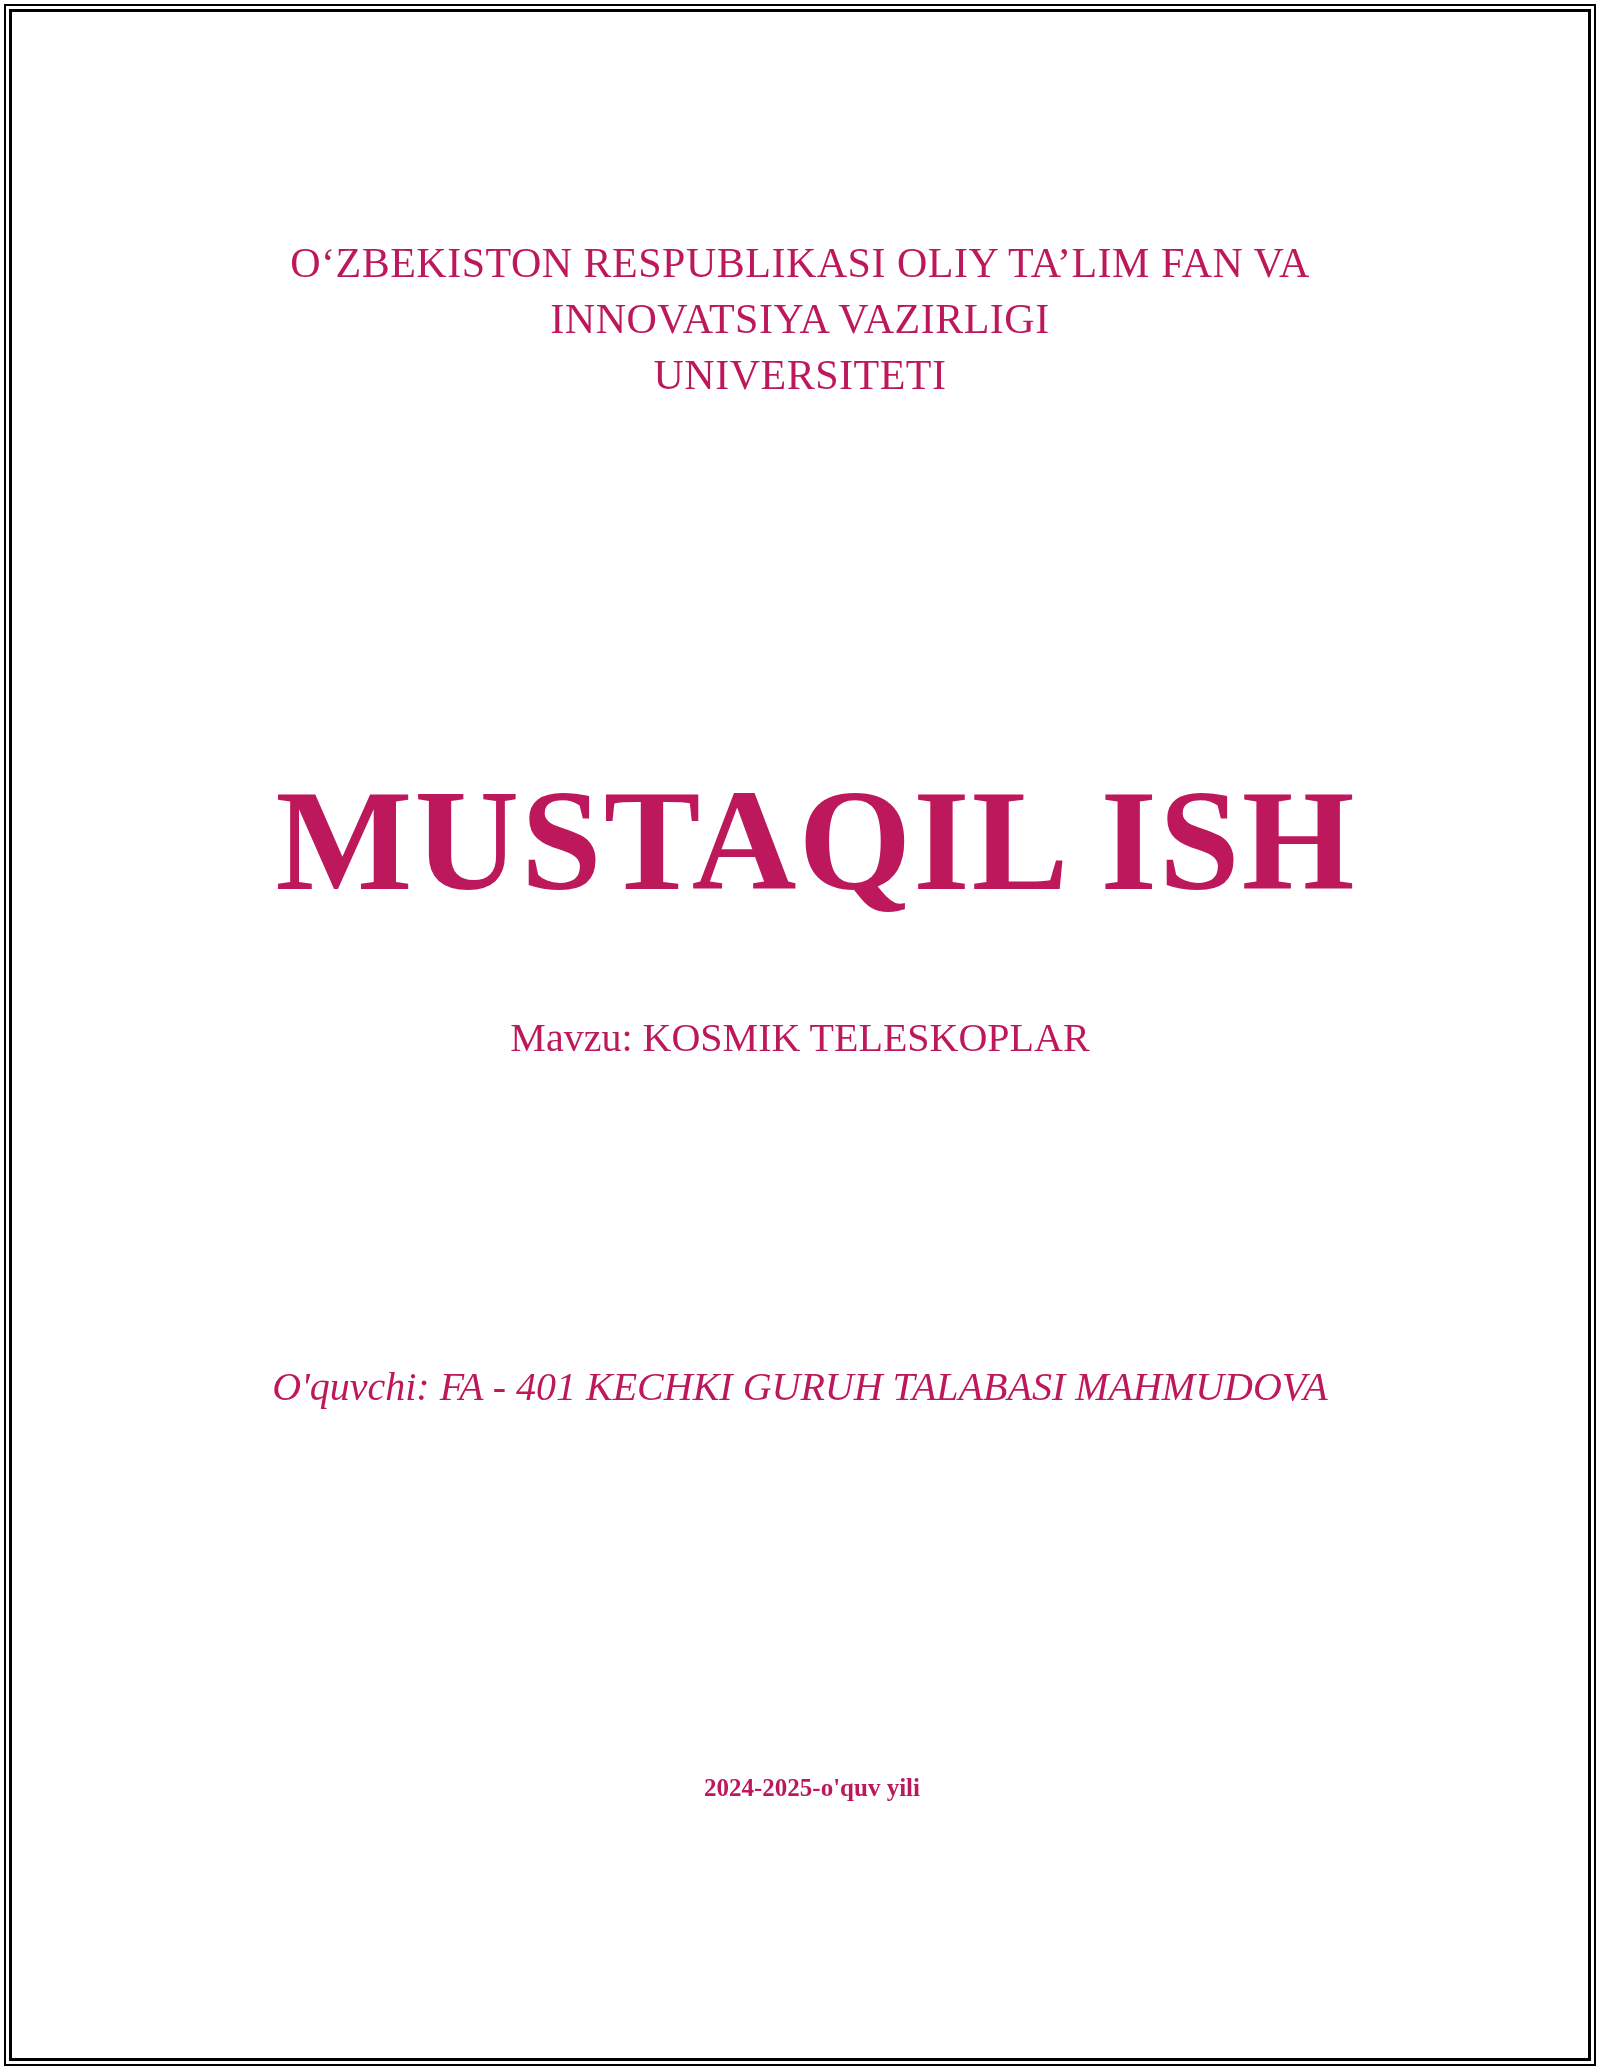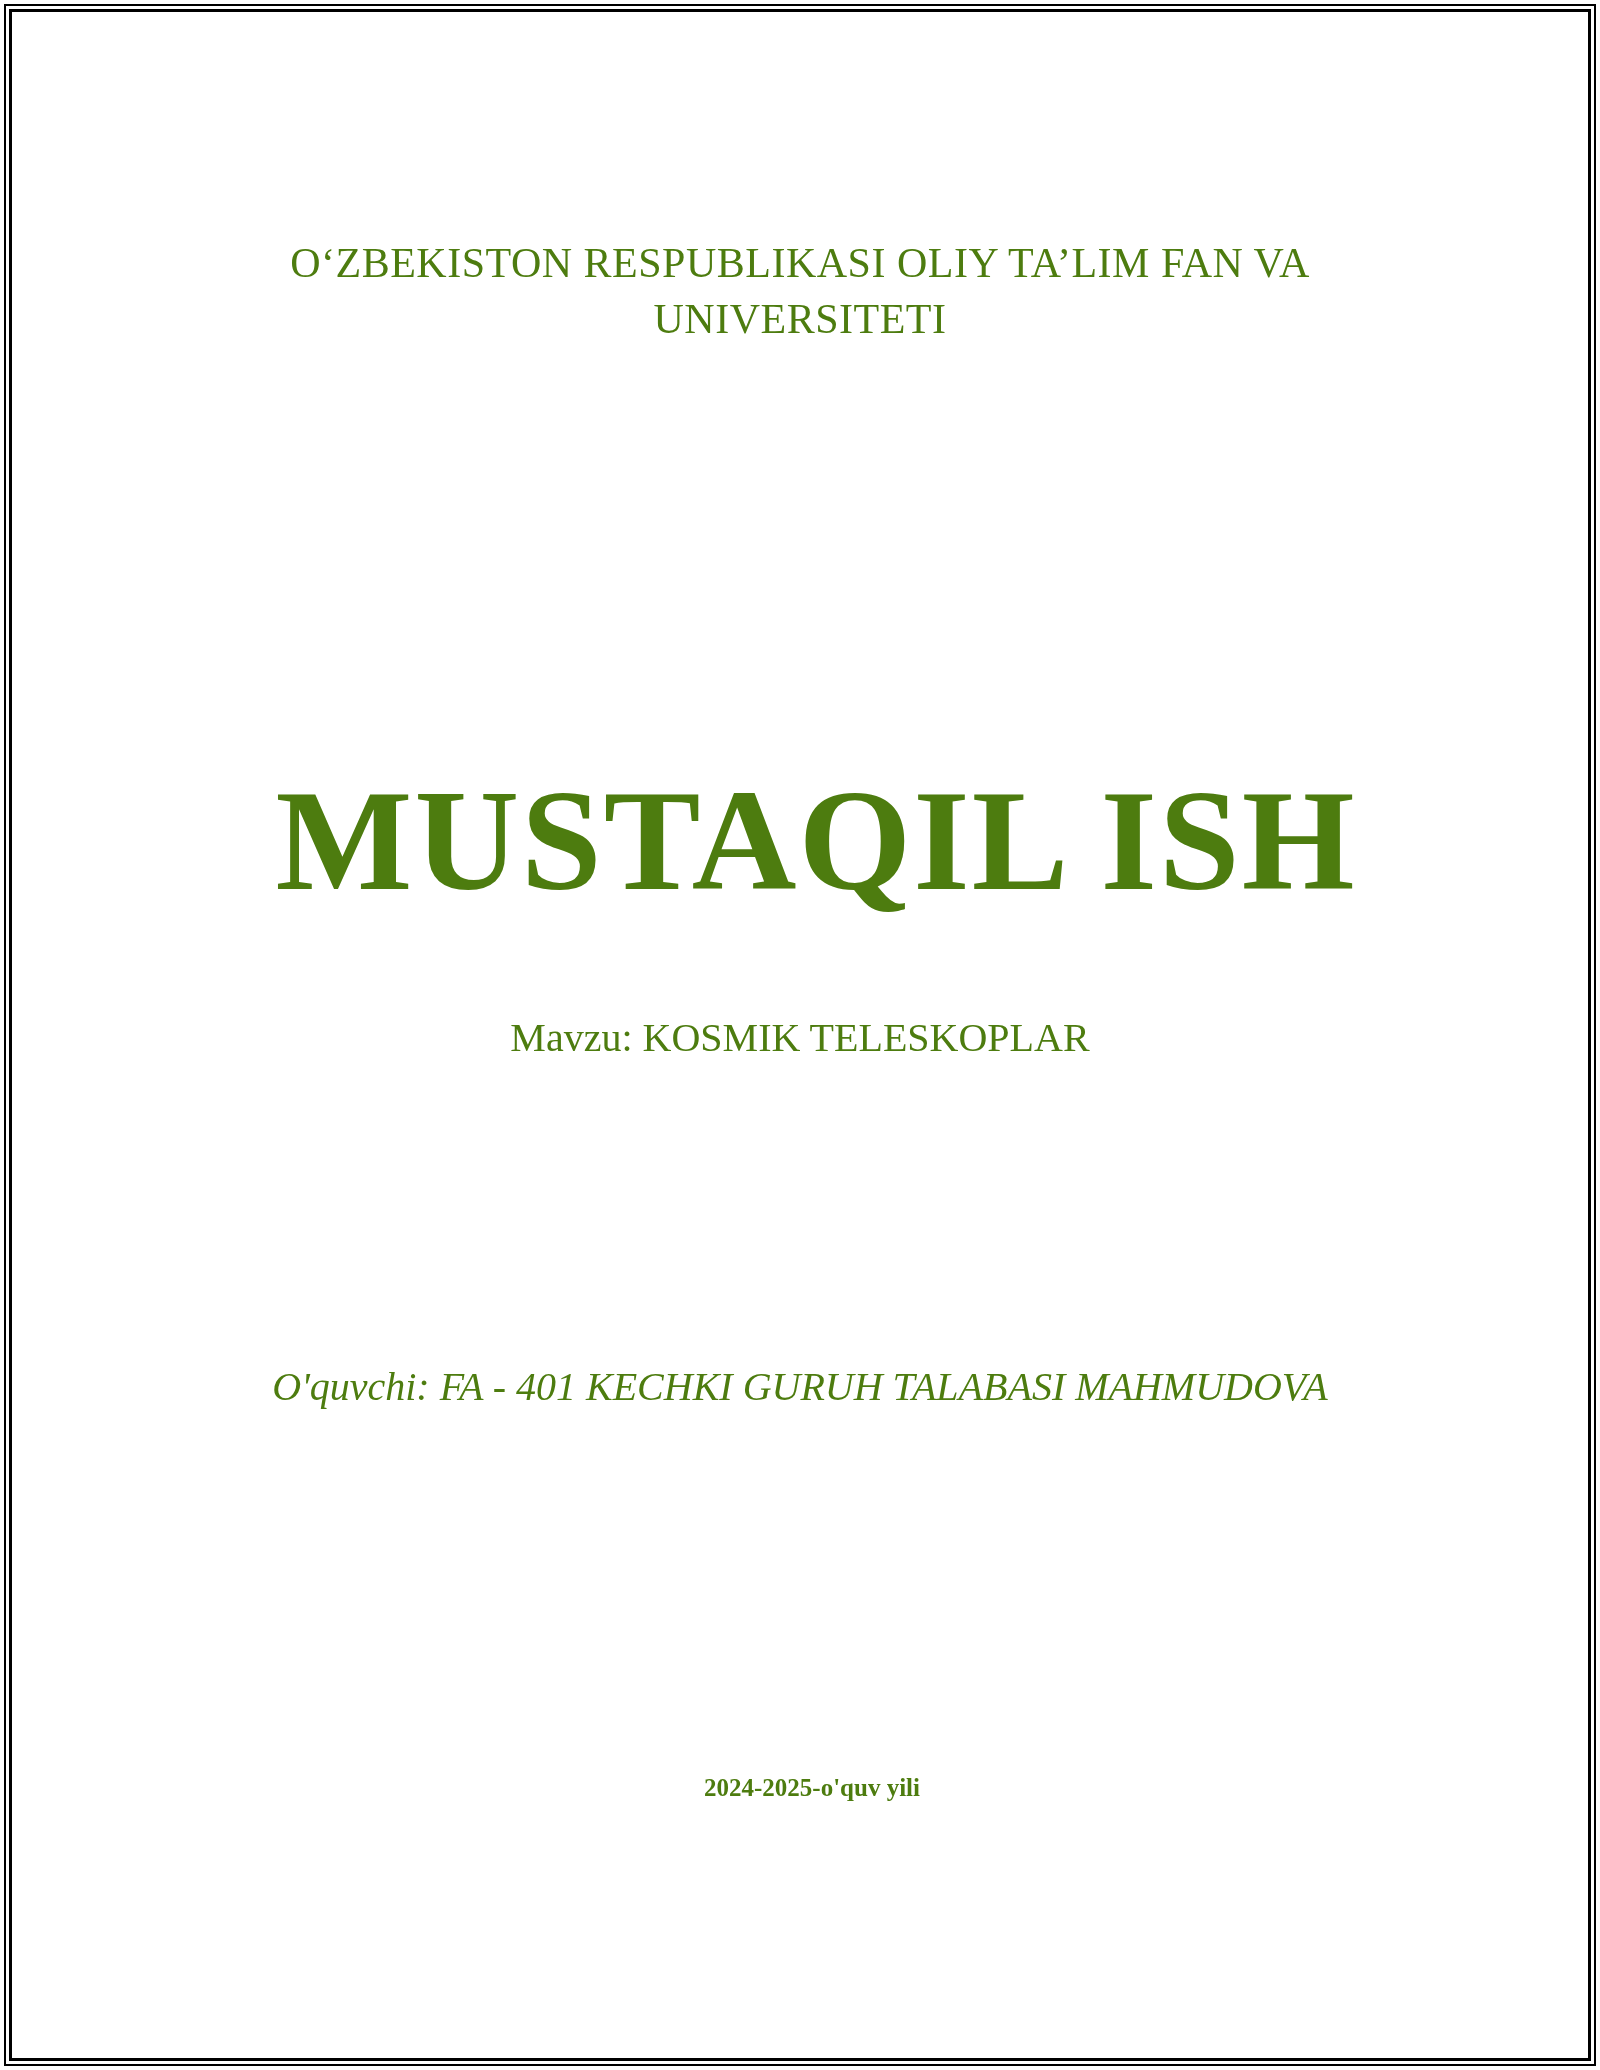--- a/index.html
+++ b/index.html
@@ -6,21 +6,21 @@
     margin: 0;
     padding: 0;
     background: #ffffff;
   }
   .page {
     position: relative;
     width: 1600px;
     height: 2070px;
     background: #ffffff;
     font-family: "Liberation Serif", "DejaVu Serif", serif;
-    color: #4d7c0f;
+    color: #be185d;
     overflow: hidden;
   }
   .frame-outer {
     position: absolute;
     inset: 4px;
     border: 2px solid #000000;
     pointer-events: none;
   }
   .frame-inner {
     position: absolute;
@@ -89,20 +89,21 @@
 </style>
 </head>
 <body>
 
 <div class="page">
   <div class="frame-outer"></div>
   <div class="frame-inner"></div>
 
   <div class="header">
     <div class="header-line">O‘ZBEKISTON RESPUBLIKASI OLIY TA’LIM FAN VA</div>
+    <div class="header-line">INNOVATSIYA VAZIRLIGI</div>
     <div class="header-line">UNIVERSITETI</div>
   </div>
 
   <h1 class="main-title">MUSTAQIL ISH</h1>
 
   <p class="topic">Mavzu: KOSMIK TELESKOPLAR</p>
 
   <div class="student">
     <div class="student-line">O'quvchi: FA - 401 KECHKI GURUH TALABASI MAHMUDOVA</div>
   </div>

